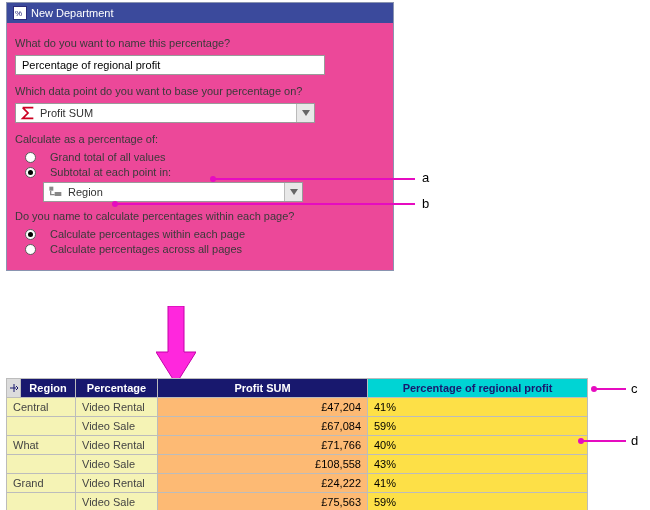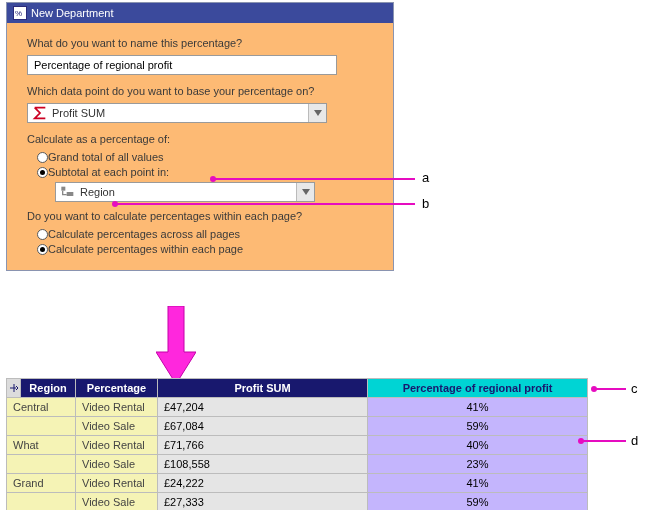--- a/index.html
+++ b/index.html
@@ -31,22 +31,22 @@
   .title-icon {
     width: 14px; height: 14px;
     background: #fff;
     border: 1px solid #2a2a7a;
     display: inline-flex;
     align-items: center;
     justify-content: center;
   }
   .title-icon svg { width: 10px; height: 10px; }
   .dialog-body {
-    background: #fdba74;
-    padding: 10px 14px 12px 20px;
+    background: #ec4899;
+    padding: 10px 14px 12px 8px;
   }
   .prompt { margin: 4px 0 6px 0; color: #3a3a3a; }
   .textfield {
     width: 310px;
     height: 20px;
     border: 1px solid #9a9a9a;
     background: #fff;
     padding: 2px 6px;
     font-size: 11px;
     display: flex;
@@ -78,21 +78,21 @@
     background: #e8e8e8;
     border-left: 1px solid #bbb;
     display: inline-flex;
     align-items: center;
     justify-content: center;
   }
   .combo .combo-btn svg { width: 8px; height: 6px; }
   .radio-row {
     display: flex;
     align-items: center;
-    gap: 0;
+    gap: 14px;
     margin: 3px 0 3px 10px;
     color: #3a3a3a;
   }
   .radio {
     width: 11px; height: 11px;
     border: 1px solid #5a5a5a;
     border-radius: 50%;
     display: inline-flex;
     align-items: center;
     justify-content: center;
@@ -147,22 +147,22 @@
     font-weight: bold;
     text-align: center;
   }
   .grid thead th.hl { background: #00d4d4; color: #18186e; }
   .grid tbody td.rowhdr {
     background: #f5f3b5;
     color: #444;
     vertical-align: top;
     margin-top: 28px;
   }
-  .grid tbody td.num { text-align: left; background: #e5e5e5; }
-  .grid tbody td.pct { text-align: center; background: #c4b5fd; }
+  .grid tbody td.num { text-align: right; background: #fdba74; }
+  .grid tbody td.pct { text-align: left; background: #fde047; }
   .corner-cell {
     width: 14px; padding: 0 !important;
     background: #dcdcdc !important;
   }
   .corner-cell svg { display:block; margin:auto; }
   .col-region { width: 55px; }
   .col-dept   { width: 82px; }
   .col-profit { width: 210px; }
   .col-pct    { width: 220px; }
 </style>
@@ -219,28 +219,28 @@
           </svg>
       </span>
       <span class="combo-label">Region</span>
       <span class="combo-btn">
         <svg viewBox="0 0 8 6">
             <path d="M0 0h8L4 6z" fill="#666"></path>
           </svg>
       </span>
     </div>
 
-    <div class="prompt">Do you want to calculate percentages within each page?</div>
+    <div class="prompt">Do you name to calculate percentages within each page?</div>
+    <div class="radio-row">
+      <span class="radio checked"></span>
+      <span>Calculate percentages within each page</span>
+    </div>
     <div class="radio-row">
       <span class="radio"></span>
       <span>Calculate percentages across all pages</span>
-    </div>
-    <div class="radio-row">
-      <span class="radio checked"></span>
-      <span>Calculate percentages within each page</span>
     </div>
 
   </div>
 </div>
 
 <div class="anno-dot" style="left:210px; top:176px;"></div>
 <div class="anno-line" style="left:213px; top:178px; width:202px;"></div>
 <div class="anno-label" style="left:422px; top:170px;">a</div>
 
 <div class="anno-dot" style="left:112px; top:201px;"></div>
@@ -283,32 +283,32 @@
     <tr>
       <td class="rowhdr" colspan="2">What</td>
       <td class="rowhdr">Video Rental</td>
       <td class="num">£71,766</td>
       <td class="pct">40%</td>
     </tr>
     <tr>
       <td class="rowhdr" colspan="2"></td>
       <td class="rowhdr">Video Sale</td>
       <td class="num">£108,558</td>
-      <td class="pct">23%</td>
+      <td class="pct">43%</td>
     </tr>
     <tr>
       <td class="rowhdr" colspan="2">Grand</td>
       <td class="rowhdr">Video Rental</td>
       <td class="num">£24,222</td>
       <td class="pct">41%</td>
     </tr>
     <tr>
       <td class="rowhdr" colspan="2"></td>
       <td class="rowhdr">Video Sale</td>
-      <td class="num">£27,333</td>
+      <td class="num">£75,563</td>
       <td class="pct">59%</td>
     </tr>
   </tbody>
 </table>
 
 <div class="anno-dot" style="left:591px; top:386px;"></div>
 <div class="anno-line" style="left:594px; top:388px; width:32px;"></div>
 <div class="anno-label" style="left:631px; top:381px;">c</div>
 
 <div class="anno-dot" style="left:578px; top:438px;"></div>

